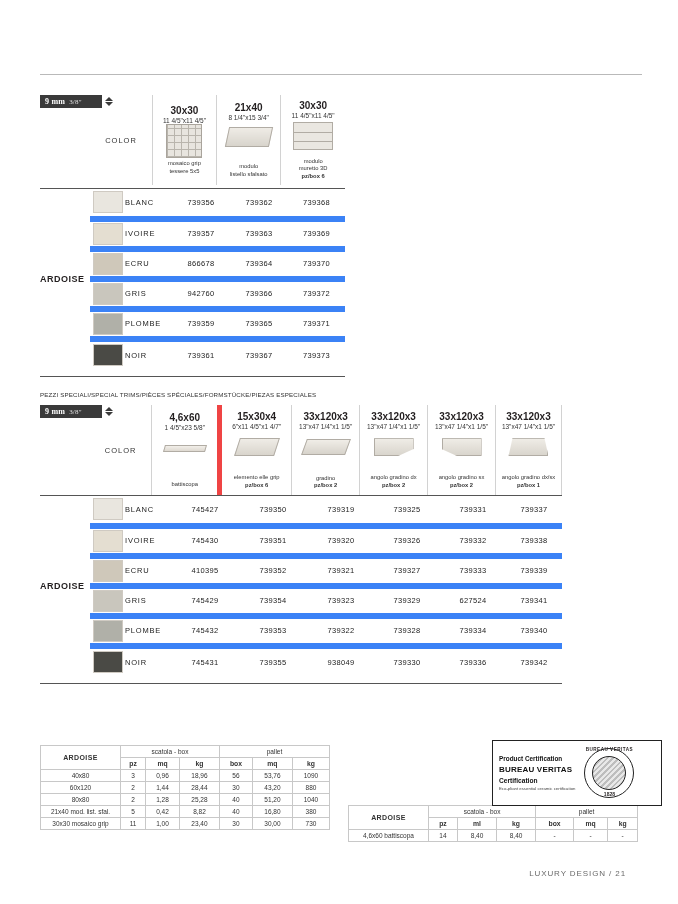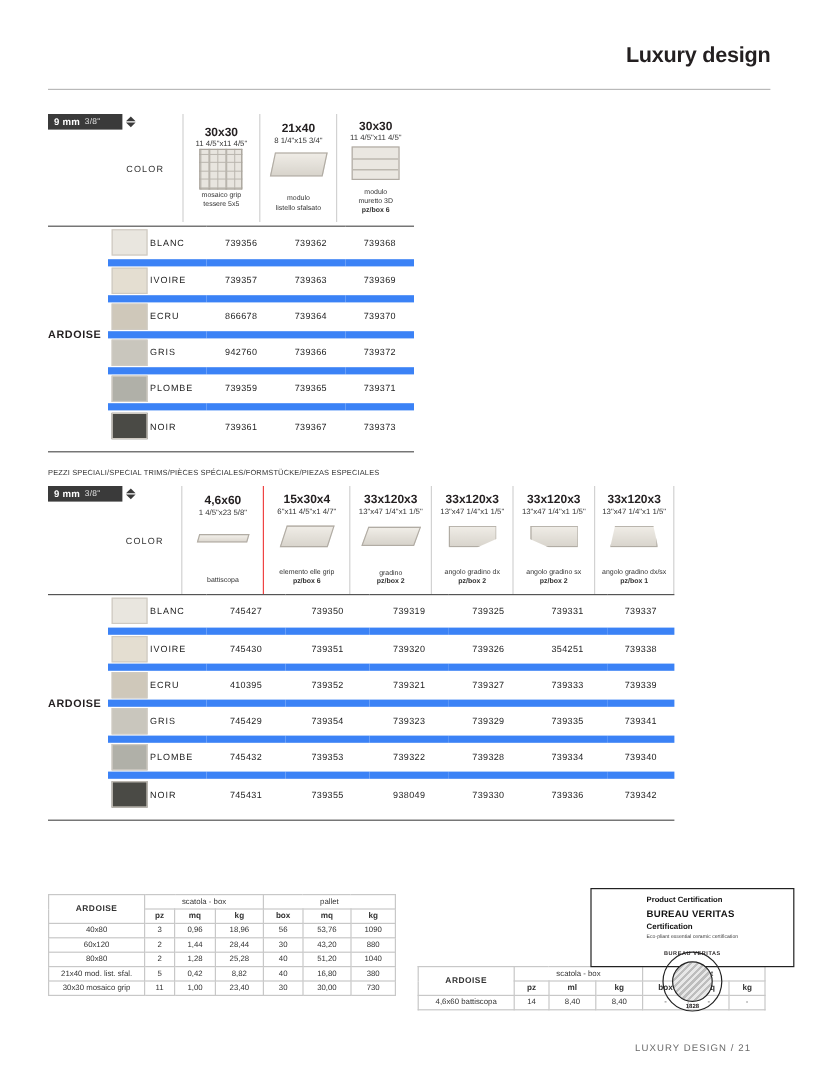--- a/index.html
+++ b/index.html
@@ -31,21 +31,21 @@
 
   
   .mm-flag {
     display:flex; align-items:center;
     background:#3a3a3a; color:#fff;
     font-size:8px; font-weight:bold;
     padding:2px 5px; height:13px; width:62px;
     letter-spacing:0.2px;
   }
   .mm-flag .frac { font-weight:normal; font-size:7px; margin-left:4px; color:#e0e0e0;}
-  .mm-wrap { position:absolute; display:flex; align-items:center; gap:3px;}
+  .mm-wrap { position:absolute; display:flex; align-items:center; gap:3px;font-family:Liberation Serif, serif;}
   .mm-arrow { width:0;height:0;border-left:4px solid transparent;border-right:4px solid transparent;}
   .mm-arrows { display:flex; flex-direction:column; gap:1px;}
   .mm-up { border-bottom:4px solid #3a3a3a; }
   .mm-dn { border-top:4px solid #3a3a3a; }
 
   
   .size-head { text-align:center; font-size:10px; font-weight:bold; }
   .size-sub { text-align:center; font-size:6.5px; font-weight:normal; color:#333; margin-top:1px;}
   .cap { text-align:center; font-size:5.8px; color:#333; line-height:1.25; }
   .cap b { font-weight:bold; }
@@ -111,21 +111,21 @@
   
   .spec { position:absolute; border-collapse:collapse; font-size:6.5px; }
   .spec td, .spec th { border:1px solid #c8c8c8; padding:2px 3px; text-align:center; color:#333; }
   .spec .hd { font-weight:bold; font-size:6.8px; }
   .spec .lbl { font-weight:bold; font-size:7px; letter-spacing:0.4px;}
   .spec td.first { text-align:center; }
 
   
   .cert {
     position:absolute; border:1px solid #222; width:170px; height:66px;
-    display:flex; align-items:center; padding:5px 6px; gap:6px;flex-direction:column;
+    display:flex; align-items:center; padding:5px 6px; gap:6px;
   }
   .cert-text { font-size:6.2px; color:#111; line-height:1.5; }
   .cert-text .t1{font-weight:bold;font-size:6.4px;}
   .cert-text .t2{font-weight:bold;font-size:8px;letter-spacing:0.2px;}
   .cert-text .t3{font-weight:bold;font-size:6.6px;}
   .cert-text .t4{font-size:4.3px;color:#444;}
   .cert-seal { width:56px;height:56px; position:relative; flex:0 0 56px;}
   .cert-seal .ring {
     position:absolute; inset:3px; border:1px solid #222; border-radius:50%;
   }
@@ -145,21 +145,20 @@
   .footer {
     position:absolute; right:52px; bottom:26px;
     font-size:8px; letter-spacing:0.9px; color:#6a6a6a;
   }
 </style>
 </head>
 <body>
 
 <div class="page">
 
-  <div class="page-title">Luxury design</div>
   <div class="header-rule"></div>
 
   <div class="mm-wrap" style="left:40px; top:95px;">
     <div class="mm-flag">
       <span>9 mm</span>
       <span class="frac">3/8"</span>
     </div>
     <div class="mm-arrows">
       <div class="mm-arrow mm-up"></div>
         <div class="mm-arrow mm-dn"></div>
@@ -289,21 +288,21 @@
       <td style="width:50px;height:90px;"></td>
       <td style="width:62px;" class="color-label">COLOR</td>
       <td style="width:68px;border-left:1px solid #d2d2d2;">
         <div class="size-head">4,6x60</div>
         <div class="size-sub">1 4/5"x23 5/8"</div>
         <div class="thumb">
               <div class="bar-small"></div>
             </div>
         <div class="cap"><span>battiscopa</span></div>
       </td>
-      <td style="width:72px;border-left:1px solid #ef4444;">
+      <td style="width:72px;border-left:5px solid #ef4444;">
         <div class="size-head">15x30x4</div>
         <div class="size-sub">6"x11 4/5"x1 4/7"</div>
         <div class="thumb">
               <div class="elle"></div>
             </div>
         <div class="cap">
           <span>elemento elle grip</span><br>
           <b>pz/box 6</b>
         </div>
       </td>
@@ -372,21 +371,21 @@
     </tr>
     <tr class="thin">
       <td style="height:30px;">
             <span class="swatch" style="background:#e4ded1"></span>
           </td>
       <td class="name-cell">IVOIRE</td>
       <td class="code">745430</td>
       <td class="code">739351</td>
       <td class="code">739320</td>
       <td class="code">739326</td>
-      <td class="code">354251</td>
+      <td class="code">739332</td>
       <td class="code">739338</td>
     </tr>
     <tr class="thin">
       <td style="height:30px;">
             <span class="swatch" style="background:#cfc8ba"></span>
           </td>
       <td class="name-cell">ECRU</td>
       <td class="code">410395</td>
       <td class="code">739352</td>
       <td class="code">739321</td>
@@ -396,21 +395,21 @@
     </tr>
     <tr class="thin">
       <td style="height:30px;">
             <span class="swatch" style="background:#c9c6bd"></span>
           </td>
       <td class="name-cell">GRIS</td>
       <td class="code">745429</td>
       <td class="code">739354</td>
       <td class="code">739323</td>
       <td class="code">739329</td>
-      <td class="code">739335</td>
+      <td class="code">627524</td>
       <td class="code">739341</td>
     </tr>
     <tr class="thin">
       <td style="height:30px;">
             <span class="swatch" style="background:#b0b0a8"></span>
           </td>
       <td class="name-cell">PLOMBE</td>
       <td class="code">745432</td>
       <td class="code">739353</td>
       <td class="code">739322</td>

